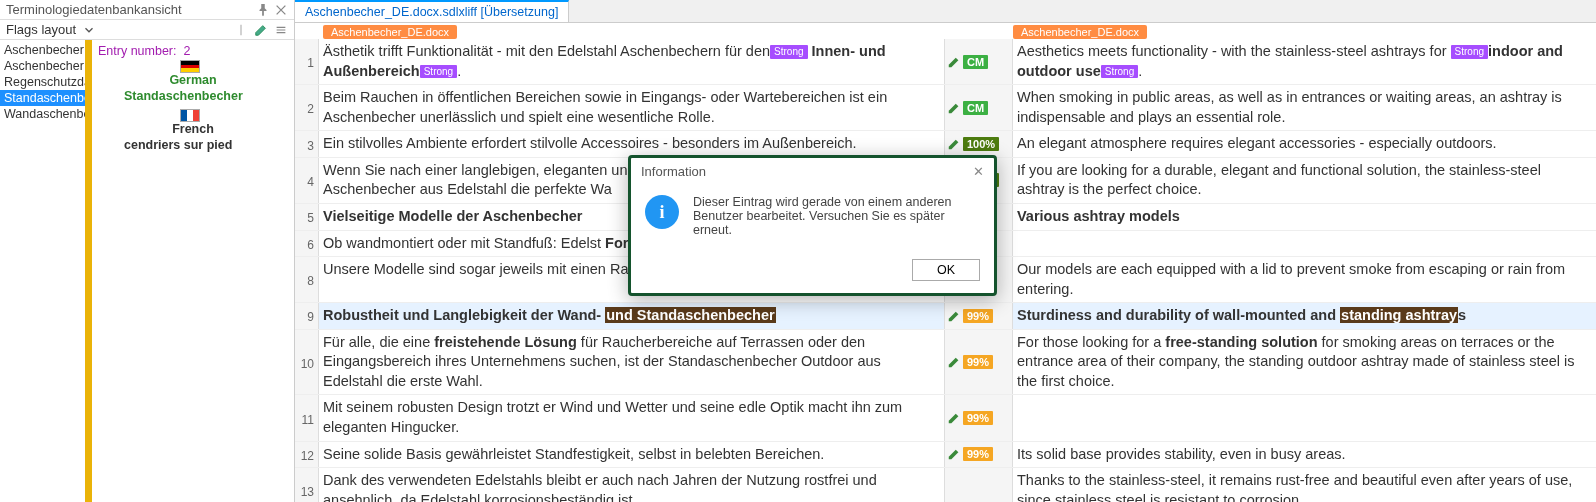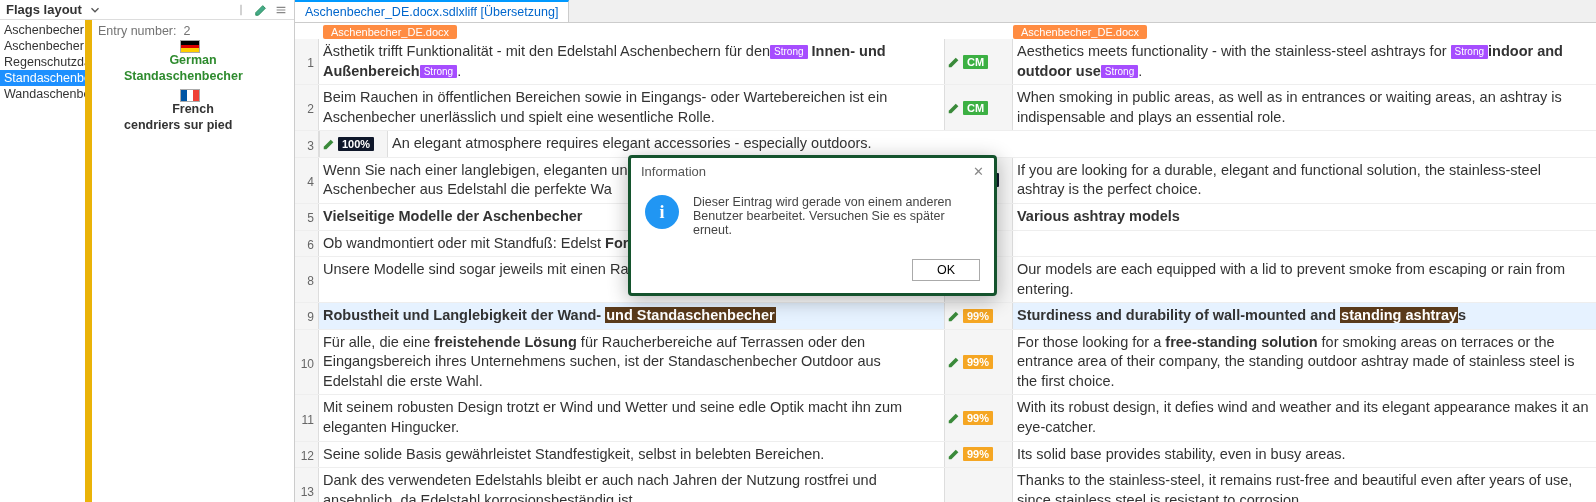--- a/index.html
+++ b/index.html
@@ -4,28 +4,28 @@
 <style>
 * { box-sizing: border-box; margin: 0; padding: 0; font-family: "Segoe UI", Arial, sans-serif; }
 body { width: 1596px; height: 502px; overflow: hidden; background: #f5f5f5; display: flex; font-size: 14px; color: #333; position: relative; }
 
 
 .sidebar { width: 295px; background: #fff; border-right: 1px solid #ccc; display: flex; flex-direction: column; }
 .sidebar-header { display: flex; align-items: center; padding: 2px 6px; border-bottom: 1px solid #ddd; font-size: 13px; color: #555; }
 .sidebar-header .title { flex: 1; }
 .sidebar-header .ico { width: 14px; height: 14px; margin-left: 4px; cursor: pointer; }
 .layout-bar { display: flex; align-items: center; padding: 2px 6px; border-bottom: 1px solid #ddd; font-size: 13px; }
-.layout-bar .sel { flex: 1; display: flex; align-items: flex-end; font-weight: bold; }
+.layout-bar .sel { flex: 1; display: flex; align-items: flex-end; }
 .layout-bar svg { width: 14px; height: 14px; margin-left: 6px; }
 .sidebar-body { display: flex; flex: 1; overflow: hidden; }
 .term-list { width: 92px; border-right: 7px solid #eab308; font-size: 12.5px; padding: 2px 0; }
 .term-list .item { padding: 1px 4px; white-space: nowrap; overflow: hidden; text-overflow: clip; cursor: pointer; }
 .term-list .item.sel { background: #1e90ff; color: #fff; }
 .term-detail { flex: 1; padding: 4px 6px; font-size: 12.5px; }
-.term-detail .entry-num { color: #737373; margin-bottom: 2px; }
+.term-detail .entry-num { color: #a21caf; margin-bottom: 2px; }
 .term-detail .lang-row { display: flex; align-items: center; margin-bottom: 2px; flex-direction: column; }
 .term-detail .flag { width: 20px; height: 13px; margin-right: 6px; border: 1px solid #aaa; }
 .flag-de { background: linear-gradient(to bottom, #000 33%, #dd0000 33% 66%, #ffce00 66%); }
 .flag-fr { background: linear-gradient(to right, #0055a4 33%, #fff 33% 66%, #ef4135 66%); }
 .term-detail .lang-name { font-weight: bold; color: #2e8b2e; }
 .term-detail .term-main { font-weight: bold; color: #2e8b2e; margin: 2px 0 6px 26px; }
 .term-detail .sub { margin: 2px 0 6px 26px; font-weight: bold; }
 
 
 .main { flex: 1; display: flex; flex-direction: column; background: #fff; }
@@ -40,41 +40,50 @@
 .file-cell-r { flex: 1; }
 
 .row { display: flex; align-items: stretch; border-bottom: 1px solid #eee; }
 .row.sel { background: #e6f2ff; }
 .num { width: 24px; text-align: right; padding: 3px 4px 0 0; font-size: 12px; color: #666; background: #f5f5f5; border-right: 1px solid #ddd; display: flex; align-items: center; justify-content: flex-end; }
 .src { width: 625px; padding: 3px 4px; line-height: 1.35; font-size: 14.5px; color: #333; overflow: hidden; }
 .status { width: 69px; display: flex; align-items: center; gap: 2px; padding: 2px; background: #f5f5f5; border-left: 1px solid #ddd; border-right: 1px solid #ddd; }
 .status .pen { width: 14px; height: 14px; }
 .status .badge { font-size: 11px; padding: 1px 4px; color: #fff; font-weight: bold; border-radius: 1px; }
 .badge.cm { background: #3cb043; }
-.badge.p100 { background: #0f172a; }
+.badge.p100 { background: #4d7c0f; }
 .badge.p99 { background: #f5a623; }
 .tgt { flex: 1; padding: 3px 4px; line-height: 1.35; font-size: 14.5px; color: #333; overflow: hidden; }
 
 .tag-strong { background: #a64dff; color: #fff; font-size: 10px; padding: 0 4px; border-radius: 1px; display: inline-block; vertical-align: middle; }
 .hl-term { background: #5a3a1a; color: #fff; padding: 0 1px; }
 
 
 .dialog { position: absolute; left: 628px; top: 155px; width: 369px; background: #fff; border: 3px solid #14532d; border-radius: 4px; box-shadow: 0 4px 20px rgba(0,0,0,0.3); z-index: 100; }
 .dlg-title { display: flex; padding: 6px 10px; font-size: 13px; color: #555; }
 .dlg-title .t { flex: 1; }
 .dlg-close { cursor: pointer; color: #888; font-size: 13px; }
 .dlg-body { display: flex; padding: 10px 14px 14px; gap: 14px; font-size: 12.5px; color: #444; align-items: flex-start; }
 .info-icon { width: 34px; height: 34px; border-radius: 50%; background: #2196f3; display: flex; align-items: center; justify-content: center; color: #fff; font-size: 18px; font-weight: bold; font-family: Georgia, serif; flex-shrink: 0; }
 .dlg-buttons { display: flex; justify-content: flex-end; padding: 8px 14px 12px; }
 .dlg-btn { padding: 3px 24px; border: 1px solid #aaa; background: #fff; font-size: 12.5px; cursor: pointer; }
 </style>
 </head>
 <body>
 
 <div class="sidebar">
+  <div class="sidebar-header">
+    <span class="title">Terminologiedatenbankansicht</span>
+    <svg class="ico" viewBox="0 0 16 16">
+        <path d="M6 1h4v5l2 2v1H9v5l-1 1-1-1V9H4V8l2-2V1z" fill="#888"></path>
+      </svg>
+    <svg class="ico" viewBox="0 0 16 16">
+        <path d="M3 3l10 10M13 3L3 13" stroke="#888" stroke-width="1.5"></path>
+      </svg>
+  </div>
   <div class="layout-bar">
     <div class="sel">
       <span>Flags layout</span>
       <svg viewBox="0 0 16 16">
           <path d="M4 6l4 4 4-4" stroke="#555" fill="none" stroke-width="1.5"></path>
         </svg>
     </div>
     <svg viewBox="0 0 16 16" style="margin-left:50px">
         <rect x="7" y="2" width="2" height="12" fill="#ccc"></rect>
       </svg>
@@ -139,20 +148,21 @@
           <div class="status">
             <svg class="pen" viewBox="0 0 16 16">
               <path d="M2 11l8-8 3 3-8 8H2v-3z" fill="#3a8a3a"></path>
             </svg>
             <span class="badge cm">CM</span>
           </div>
           <div class="tgt"><span>When smoking in public areas, as well as in entrances or waiting areas, an ashtray is indispensable and plays an essential role.</span></div>
         </div>
         <div class="row">
           <div class="num">3</div>
+          <div class="src"><span>Ein stilvolles Ambiente erfordert stilvolle Accessoires - besonders im Außenbereich.</span></div>
           <div class="status">
             <svg class="pen" viewBox="0 0 16 16">
               <path d="M2 11l8-8 3 3-8 8H2v-3z" fill="#3a8a3a"></path>
             </svg>
             <span class="badge p100">100%</span>
           </div>
           <div class="tgt"><span>An elegant atmosphere requires elegant accessories - especially outdoors.</span></div>
         </div>
         <div class="row">
           <div class="num">4</div>
@@ -221,21 +231,20 @@
         </div>
         <div class="row">
           <div class="num">11</div>
           <div class="src"><span>Mit seinem robusten Design trotzt er Wind und Wetter und seine edle Optik macht ihn zum eleganten Hingucker.</span></div>
           <div class="status">
             <svg class="pen" viewBox="0 0 16 16">
               <path d="M2 11l8-8 3 3-8 8H2v-3z" fill="#3a8a3a"></path>
             </svg>
             <span class="badge p99">99%</span>
           </div>
-          <div class="tgt"><span>With its robust design, it defies wind and weather and its elegant appearance makes it an eye-catcher.</span></div>
         </div>
         <div class="row">
           <div class="num">12</div>
           <div class="src"><span>Seine solide Basis gewährleistet Standfestigkeit, selbst in belebten Bereichen.</span></div>
           <div class="status">
             <svg class="pen" viewBox="0 0 16 16">
               <path d="M2 11l8-8 3 3-8 8H2v-3z" fill="#3a8a3a"></path>
             </svg>
             <span class="badge p99">99%</span>
           </div>

